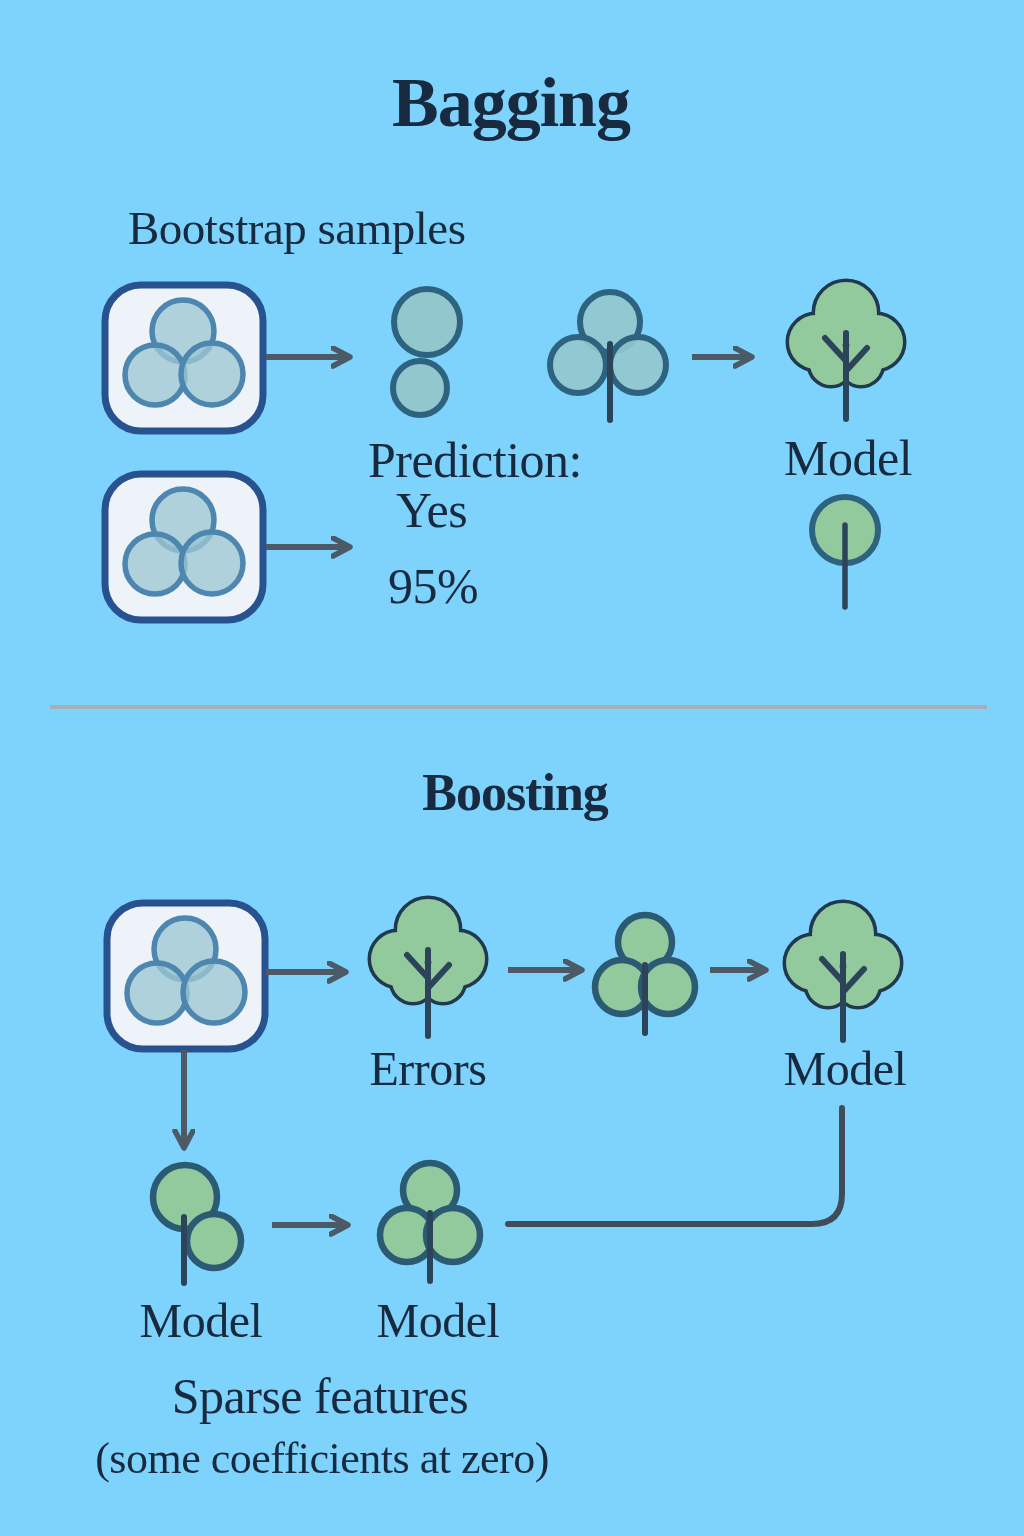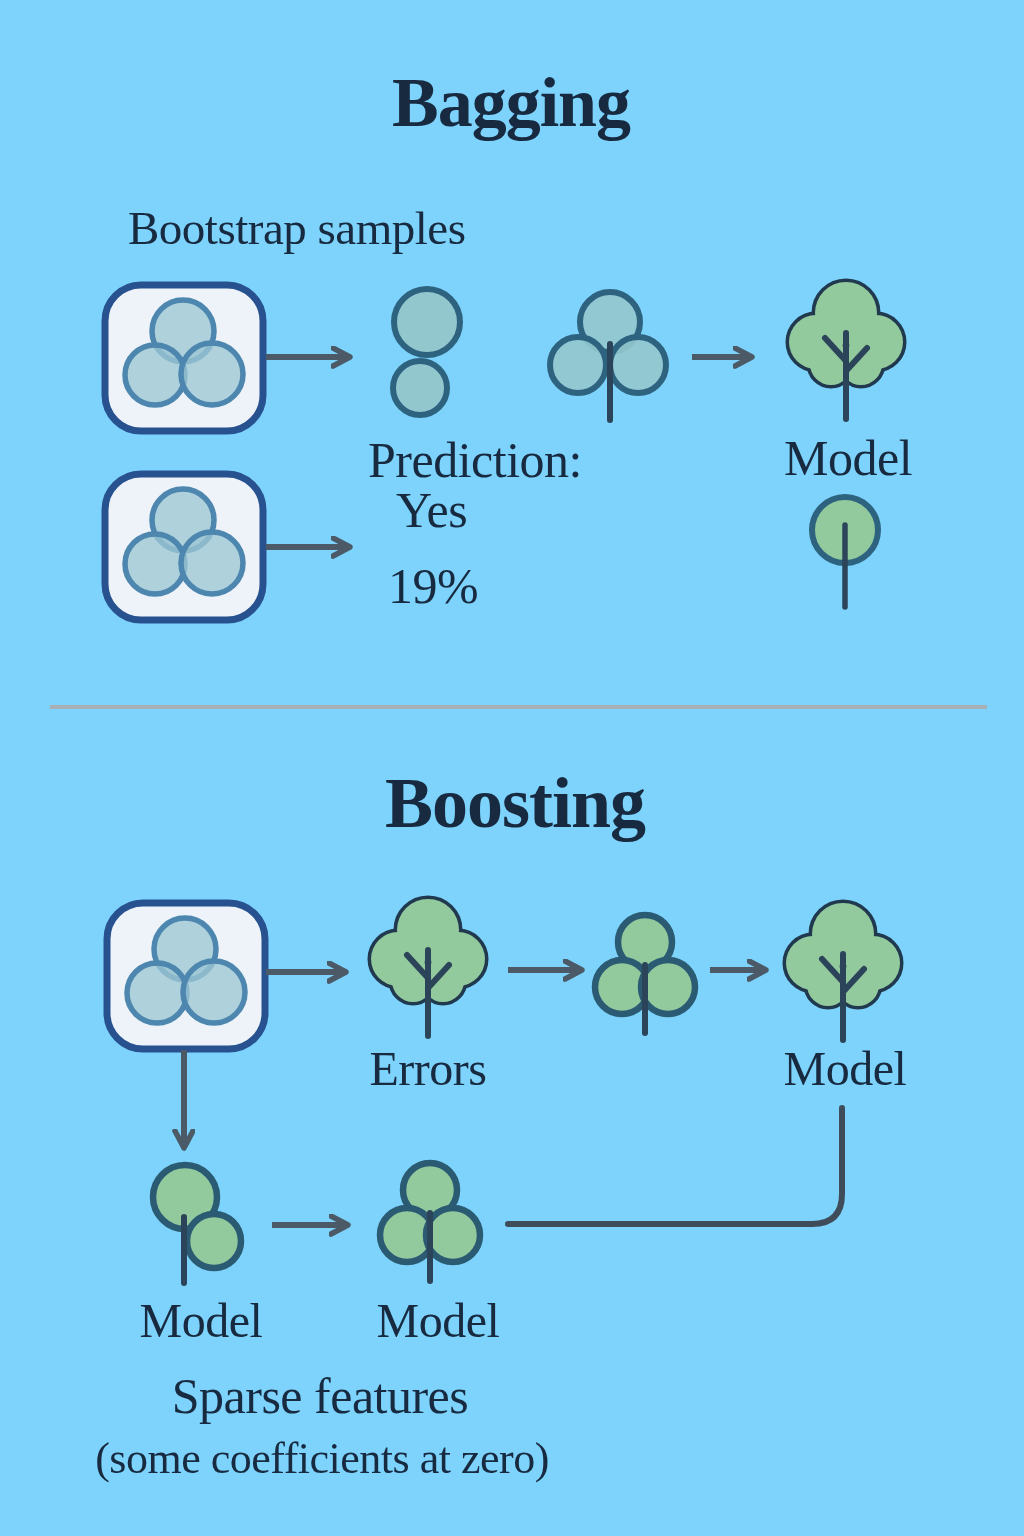--- a/index.html
+++ b/index.html
@@ -12,21 +12,21 @@
   html,body{margin:0;padding:0;background:#ffffff;}
   .canvas{
     position:relative;width:1024px;height:1536px;background:#7dd3fc;
     font-family:Liberation Serif, serif;overflow:hidden;
     outline:1px solid #ececec;
   }
   .canvas svg{position:absolute;left:0;top:0;}
   .lbl{position:absolute;color:var(--text);white-space:nowrap;line-height:1.05;letter-spacing:-0.5px;}
   .lbl.center{transform:translateX(-50%);}
   .title{font-size:70px;font-weight:700;letter-spacing:-1px;}
-  .title2{font-size:72px;font-weight:700;letter-spacing:-1px;}
+  .title2{font-size:52px;font-weight:700;letter-spacing:-1px;}
   .lab47{font-size:47px;}
   .lab50{font-size:50px;text-align:center;}
   .lab48{font-size:48px;}
   .lab44{font-size:44px;}
   
   .shaft{stroke:var(--slate);stroke-width:6;fill:none;}
   .boxr{fill:var(--box_fill);stroke:var(--box_border);stroke-width:7;}
   .bc{fill:var(--box_circle_fill);fill-opacity:.78;stroke:var(--box_circle_border);stroke-width:5.5;}
   .tc{fill:var(--teal_fill);stroke:var(--teal_border);stroke-width:6;}
   .tcf{fill-opacity:.92;}
@@ -158,21 +158,21 @@
   <div class="lbl title center" style="left:511px;top:66px;">Bagging</div>
 
   <div class="lbl lab47" style="left:108px;top:204px;margin-left:20px;">Bootstrap samples</div>
 
   <div class="lbl lab50" style="left:368px;top:434px;">Prediction:</div>
 
   <div class="lbl lab50 center" style="left:848px;top:432px;">Model</div>
 
   <div class="lbl lab50" style="left:396px;top:484px;">Yes</div>
 
-  <div class="lbl lab50" style="left:388px;top:560px;">19%</div>
+  <div class="lbl lab50" style="left:388px;top:560px;">95%</div>
 
   <div class="lbl title2 center" style="left:515px;top:766px;">Boosting</div>
 
   <div class="lbl lab48 center" style="left:428px;top:1044px;">Errors</div>
 
 
   <div class="lbl lab48 center" style="left:845px;top:1044px;">Model</div>
 
   <div class="lbl lab48 center" style="left:201px;top:1296px;">Model</div>
 

